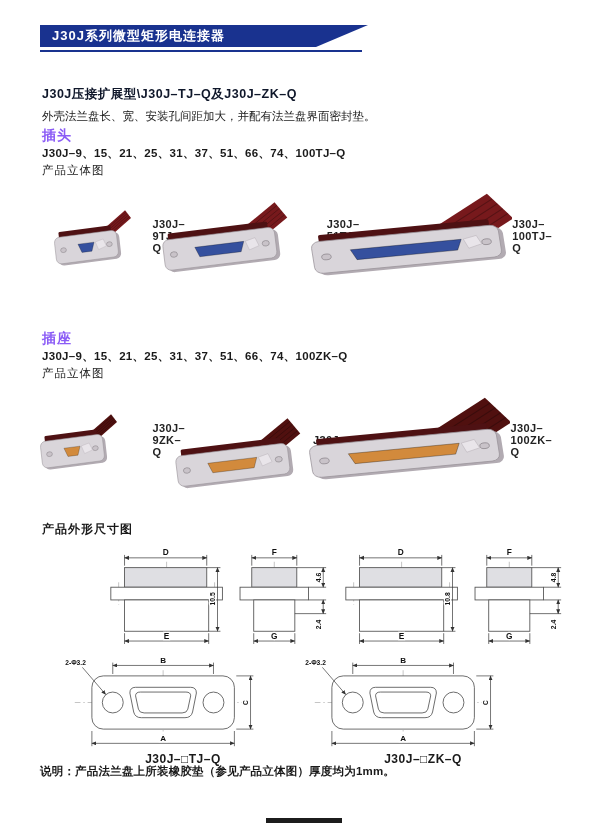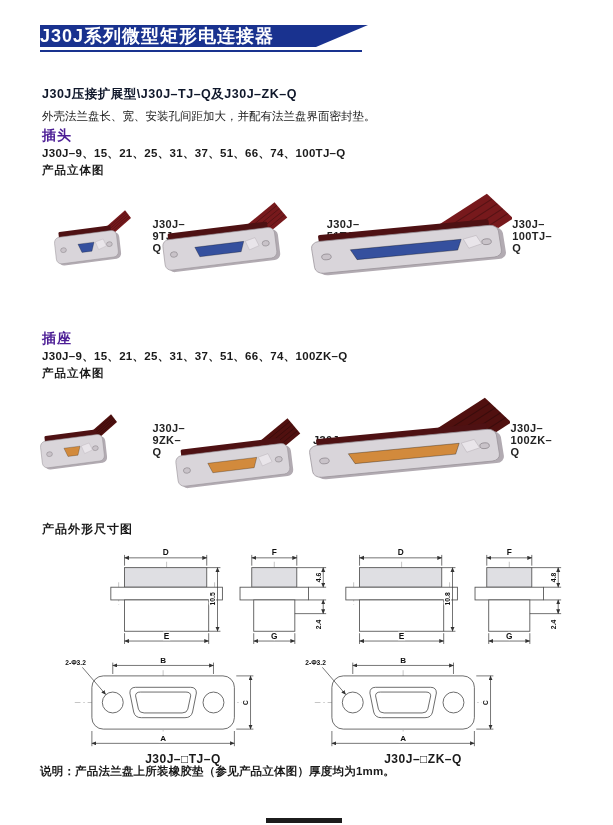--- a/index.html
+++ b/index.html
@@ -6,31 +6,31 @@
   body{
     width:613px;height:825px;position:relative;overflow:hidden;
     background:#ffffff;
     font-family:"Liberation Sans","DejaVu Sans",sans-serif;
     color:#1a1a1a;
   }
   .abs{position:absolute;}
   
   .banner{
     left:40px;top:25px;width:328px;height:22px;
-    background:#19328f;color:#fff;font-weight:bold;font-size:18px;
-    line-height:22px;padding-left:0;letter-spacing:1px;
+    background:#19328f;color:#fff;font-weight:bold;font-size:13px;
+    line-height:22px;padding-left:12px;letter-spacing:1px;
     clip-path:polygon(0 0,100% 0,calc(100% - 52px) 100%,0 100%);
     box-sizing:border-box;
   }
   .banner-underline{left:40px;top:50px;width:322px;height:2px;background:#19328f;}
   .subtitle{left:42px;top:86px;color:#0f172a;font-weight:bold;font-size:12.5px;letter-spacing:.5px;}
   .desc{left:42px;top:109px;font-weight:normal;font-size:11.5px;}
-  .sec-head{color:#4c1d95;font-weight:bold;font-size:14px;letter-spacing:1px;}
+  .sec-head{color:#8b5cf6;font-weight:bold;font-size:14px;letter-spacing:1px;}
   .models{font-weight:bold;font-size:11.5px;letter-spacing:.3px;}
-  .viewlabel{font-weight:bold;font-size:11.5px;letter-spacing:1px;}
+  .viewlabel{font-weight:normal;font-size:11.5px;letter-spacing:1px;}
   
   .product{display:flex;align-items:center;justify-content:flex-end;}
   .product .imgwrap{flex:1;display:flex;align-items:center;justify-content:center;}
   .product .plabel{font-weight:bold;font-size:11px;color:#222;letter-spacing:.4px;margin-top:2px;}
   .conn-s svg{width:128px;height:80px;}
   .conn-m svg{width:158px;height:92px;}
   .conn-l svg{width:212px;height:96px;}
   
   .dim-svg{display:block;}
   .dim-svg .o{fill:#fff;stroke:#555;stroke-width:.9;}

